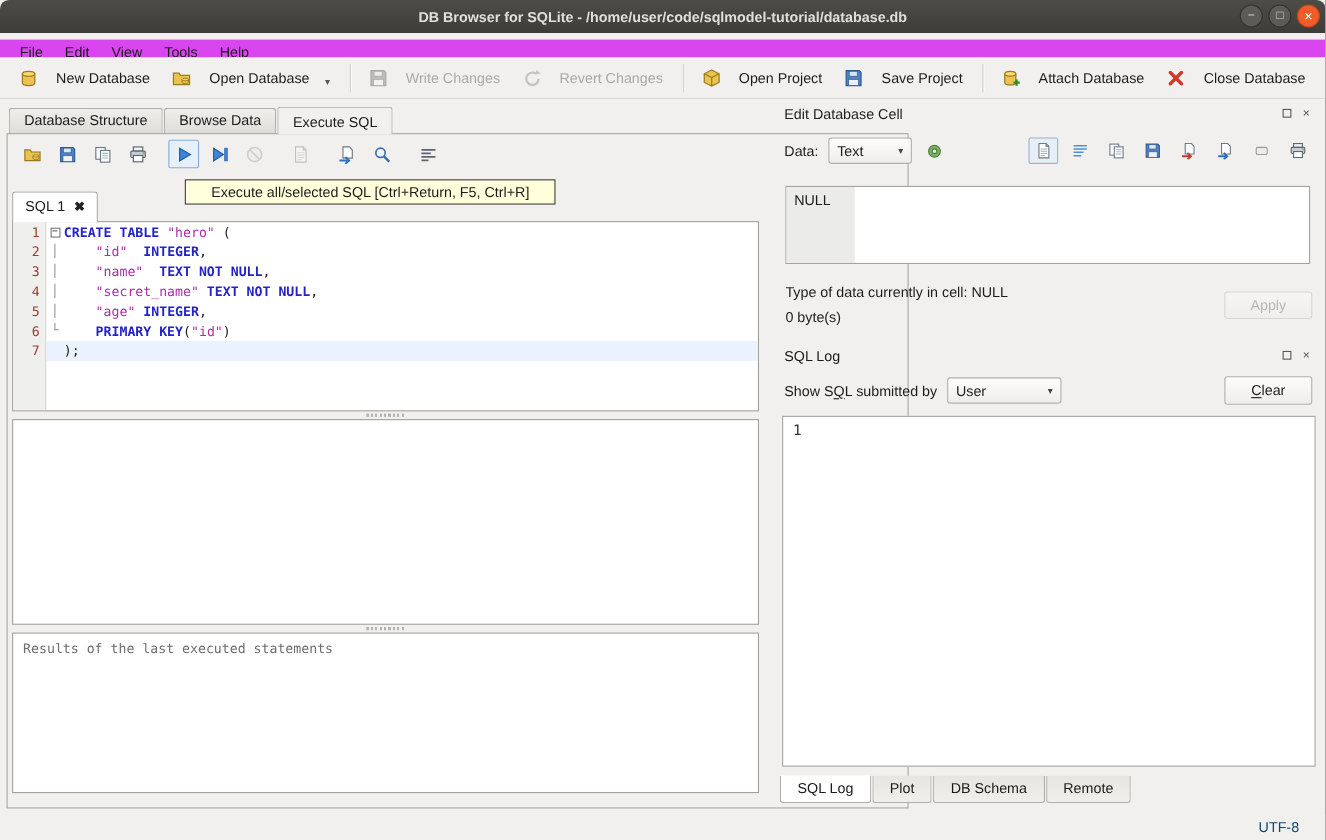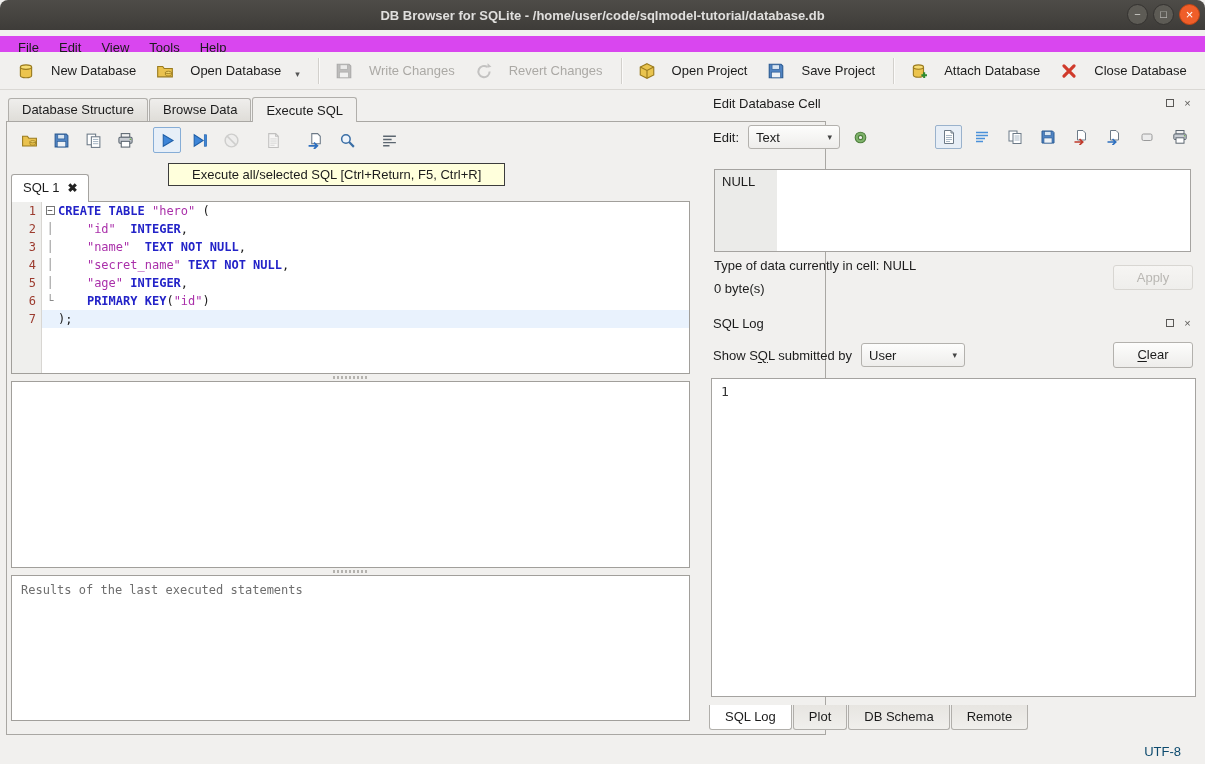--- a/index.html
+++ b/index.html
@@ -56,28 +56,28 @@
   .tooltip{position:absolute;left:168px;top:163px;background:#ffffdc;border:1px solid #3c3c3c;padding:3px 23px;font-size:13px;z-index:50;white-space:nowrap}
   
   .right-area{position:absolute;left:706px;top:93px;width:493px;height:643px}
   .dock-header{position:absolute;left:0;right:0;height:20px;display:flex;align-items:center;padding:0 4px 0 7px}
   .dock-title{flex:1}
   .dock-btn{width:15px;height:15px;display:flex;align-items:center;justify-content:center;color:#5a5856;margin-left:3px;font-size:11px}
   .dock-float-glyph{width:8px;height:8px;border:1px solid #5a5856;display:block}
   .mode-row{position:absolute;left:7px;top:30px;right:6px;height:28px;display:flex;align-items:center}
   .combo{display:flex;align-items:center;justify-content:space-between;height:24px;border:1px solid #b3b1ad;border-radius:3px;background:linear-gradient(#fdfdfc,#eeedeb);padding:0 7px}
   .combo .caret{font-size:9px;color:#444;margin-left:8px}
-  .mode-combo{width:92px;margin-left:9px}
+  .mode-combo{width:76px;margin-left:9px}
   .mode-gear-btn{width:27px;height:24px;margin-left:7px;display:flex;align-items:center;justify-content:center}
   .mode-gear-btn .ic{width:17px;height:17px}
   .cell-icons{margin-left:auto;display:flex;gap:6px}
   .cellbtn{width:27px;height:24px;display:flex;align-items:center;justify-content:center;border:1px solid transparent;border-radius:2px}
   .cellbtn.active{border-color:#9ab2cc;background:#e7eef6}
   .cellbtn .ic{width:16px;height:16px}
-  .cell-box{position:absolute;left:8px;top:76px;width:477px;height:83px;background:#fff;border:1px solid #a5a3a0}
+  .cell-box{position:absolute;left:8px;top:76px;width:477px;height:71px;background:#fff;border:1px solid #a5a3a0}
   .cell-gutter{position:absolute;left:0;top:0;bottom:0;width:62px;background:#ebebe9;padding:4px 7px}
   .cell-info{position:absolute;left:8px;top:165px}
   .cell-size{position:absolute;left:8px;top:188px}
   .apply-btn{position:absolute;right:6px;top:172px;width:80px;height:25px;text-align:center;line-height:23px;background:linear-gradient(#f6f5f3,#efeeec);border:1px solid #d8d6d2;border-radius:3px;color:#b9b7b3}
   .log-header{top:220px}
   .log-filter-row{position:absolute;left:7px;top:248px;right:6px;height:28px;display:flex;align-items:center}
   .user-combo{width:104px;margin-left:9px}
   .clear-btn{margin-left:auto;width:80px;height:26px;background:linear-gradient(#fdfdfc,#eeedeb);border:1px solid #b3b1ad;border-radius:3px;text-align:center;line-height:24px}
   .log-list{position:absolute;left:5px;top:285px;width:485px;height:319px;background:#fff;border:1px solid #a5a3a0;padding:5px 0 0 9px;font-family:"DejaVu Sans Mono",monospace;font-size:13px;color:#333}
   .south-tabs{position:absolute;left:3px;top:612px;display:flex}
@@ -396,21 +396,21 @@
 
   <div class="right-area">
     <div class="dock-header" style="top:0">
       <div class="dock-title">Edit Database Cell</div>
       <div class="dock-btn">
           <span class="dock-float-glyph"></span>
         </div>
       <div class="dock-btn">×</div>
     </div>
     <div class="mode-row">
-      <span>Edit:</span>
+      <span>Data:</span>
       <div class="combo mode-combo">
         <span>Text</span>
         <span class="caret">▾</span>
       </div>
       <div class="mode-gear-btn">
           <svg class="ic" viewBox="0 0 16 16">
             <use href="#sym-gear" xlink:href="#sym-gear"></use>
           </svg>
         </div>
       <div class="cell-icons">

